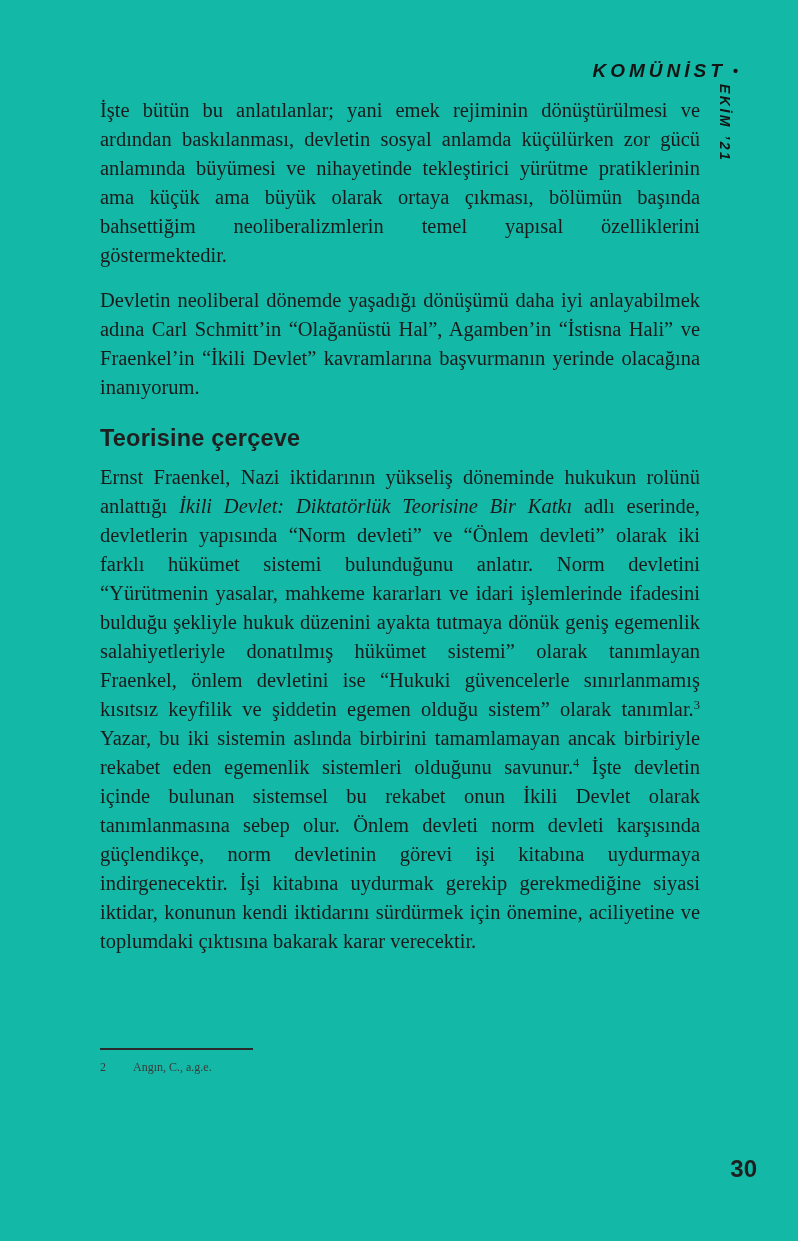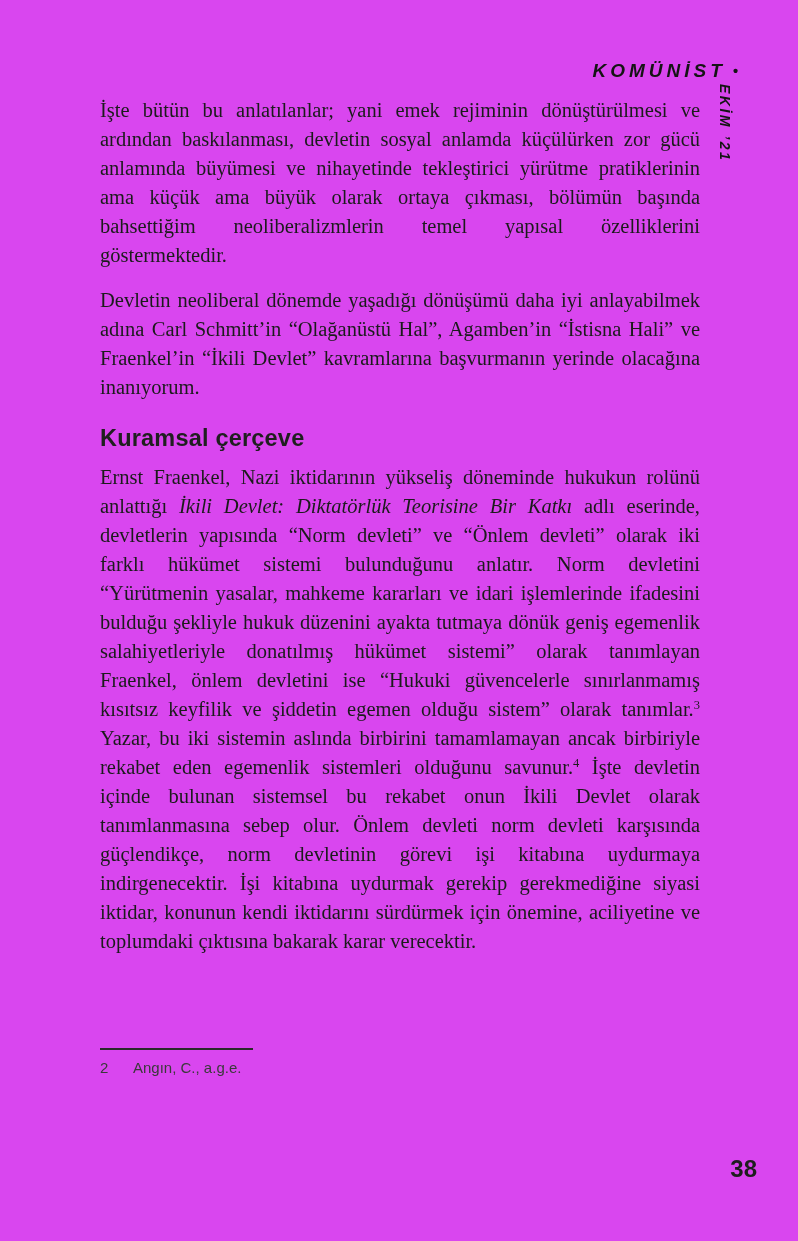--- a/index.html
+++ b/index.html
@@ -1,21 +1,21 @@
 <!DOCTYPE html>
 <html lang="tr"><head>
 <meta charset="utf-8">
 <style>
   * { margin: 0; padding: 0; box-sizing: border-box; }
   html, body { background: #e8e8e8; }
   .page {
     position: relative;
     width: 798px;
     height: 1241px;
-    background: #d946ef;
+    background: #14b8a6;
     margin: 0 auto;
     overflow: hidden;
     color: #1b1b1b;
   }
 
   
   .masthead {
     position: absolute;
     top: 60px;
     right: 60px;
@@ -78,22 +78,22 @@
     margin-top: 23px;
     margin-bottom: 11px;
   }
 
   
   .footnotes {
     position: absolute;
     top: 1048px;
     left: 100px;
     width: 600px;
-    font-family: Liberation Sans, sans-serif;
-    font-size: 15px;
+    font-family: Liberation Serif, serif;
+    font-size: 12px;
     line-height: 21px;
     color: #3a3a3a;
   }
   .fn-rule {
     width: 153px;
     height: 2px;
     background: #2a2a2a;
     margin-bottom: 7px;
   }
   .fn { margin-bottom: 5px; }
@@ -121,25 +121,25 @@
   </div>
 
   <div class="issue">EKİM ’21</div>
 
   <div class="content">
 
     <p class="body-p">İşte bütün bu anlatılanlar; yani emek rejiminin dönüştürülmesi ve ardından baskılanması, devletin sosyal anlamda küçülürken zor gücü anlamında büyümesi ve nihayetinde tekleştirici yürütme pratiklerinin ama küçük ama büyük olarak ortaya çıkması, bölümün başında bahsettiğim neoliberalizmlerin temel yapısal özelliklerini göstermektedir.</p>
 
     <p class="body-p">Devletin neoliberal dönemde yaşadığı dönüşümü daha iyi anlayabilmek adına Carl Schmitt’in “Olağanüstü Hal”, Agamben’in “İstisna Hali” ve Fraenkel’in “İkili Devlet” kavramlarına başvurmanın yerinde olacağına inanıyorum.</p>
 
-    <h2 class="section-heading">Kuramsal çerçeve</h2>
+    <h2 class="section-heading">Teorisine çerçeve</h2>
 
     <p class="body-p"><span>Ernst Fraenkel, Nazi iktidarının yükseliş döneminde hukukun rolünü anlattığı </span><i class="book-title">İkili Devlet: Diktatörlük Teorisine Bir Katkı</i><span> adlı eserinde, devletlerin yapısında “Norm devleti” ve “Önlem devleti” olarak iki farklı hükümet sistemi bulunduğunu anlatır. Norm devletini “Yürütmenin yasalar, mahkeme kararları ve idari işlemlerinde ifadesini bulduğu şekliyle hukuk düzenini ayakta tutmaya dönük geniş egemenlik salahiyetleriyle donatılmış hükümet sistemi” olarak tanımlayan Fraenkel, önlem devletini ise “Hukuki güvencelerle sınırlanmamış kısıtsız keyfilik ve şiddetin egemen olduğu sistem” olarak tanımlar.</span><sup class="fn-ref">3</sup><span> Yazar, bu iki sistemin aslında birbirini tamamlamayan ancak birbiriyle rekabet eden egemenlik sistemleri olduğunu savunur.</span><sup class="fn-ref">4</sup><span> İşte devletin içinde bulunan sistemsel bu rekabet onun İkili Devlet olarak tanımlanmasına sebep olur. Önlem devleti norm devleti karşısında güçlendikçe, norm devletinin görevi işi kitabına uydurmaya indirgenecektir. İşi kitabına uydurmak gerekip gerekmediğine siyasi iktidar, konunun kendi iktidarını sürdürmek için önemine, aciliyetine ve toplumdaki çıktısına bakarak karar verecektir.</span></p>
   </div>
 
   <div class="footnotes">
     <div class="fn-rule"></div>
     <p class="fn"><span class="fn-num">2</span><span>Angın, C., a.g.e.</span></p>
   </div>
 
-  <div class="page-number">38</div>
+  <div class="page-number">30</div>
 
 </div>
 
 </body></html>

